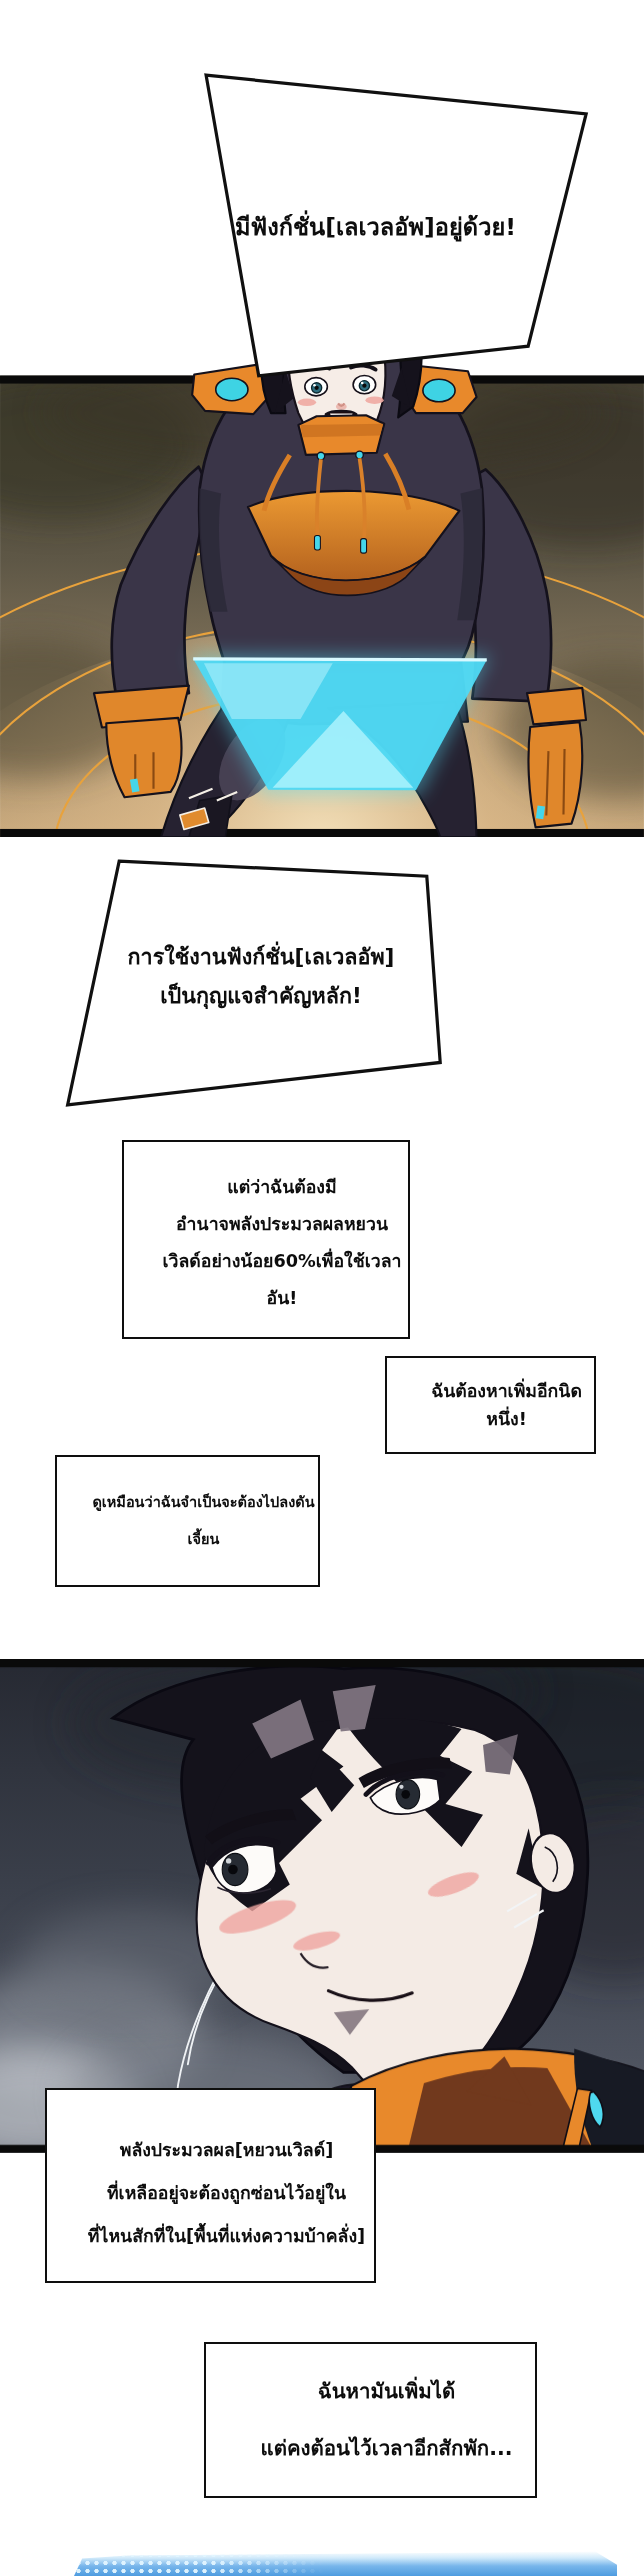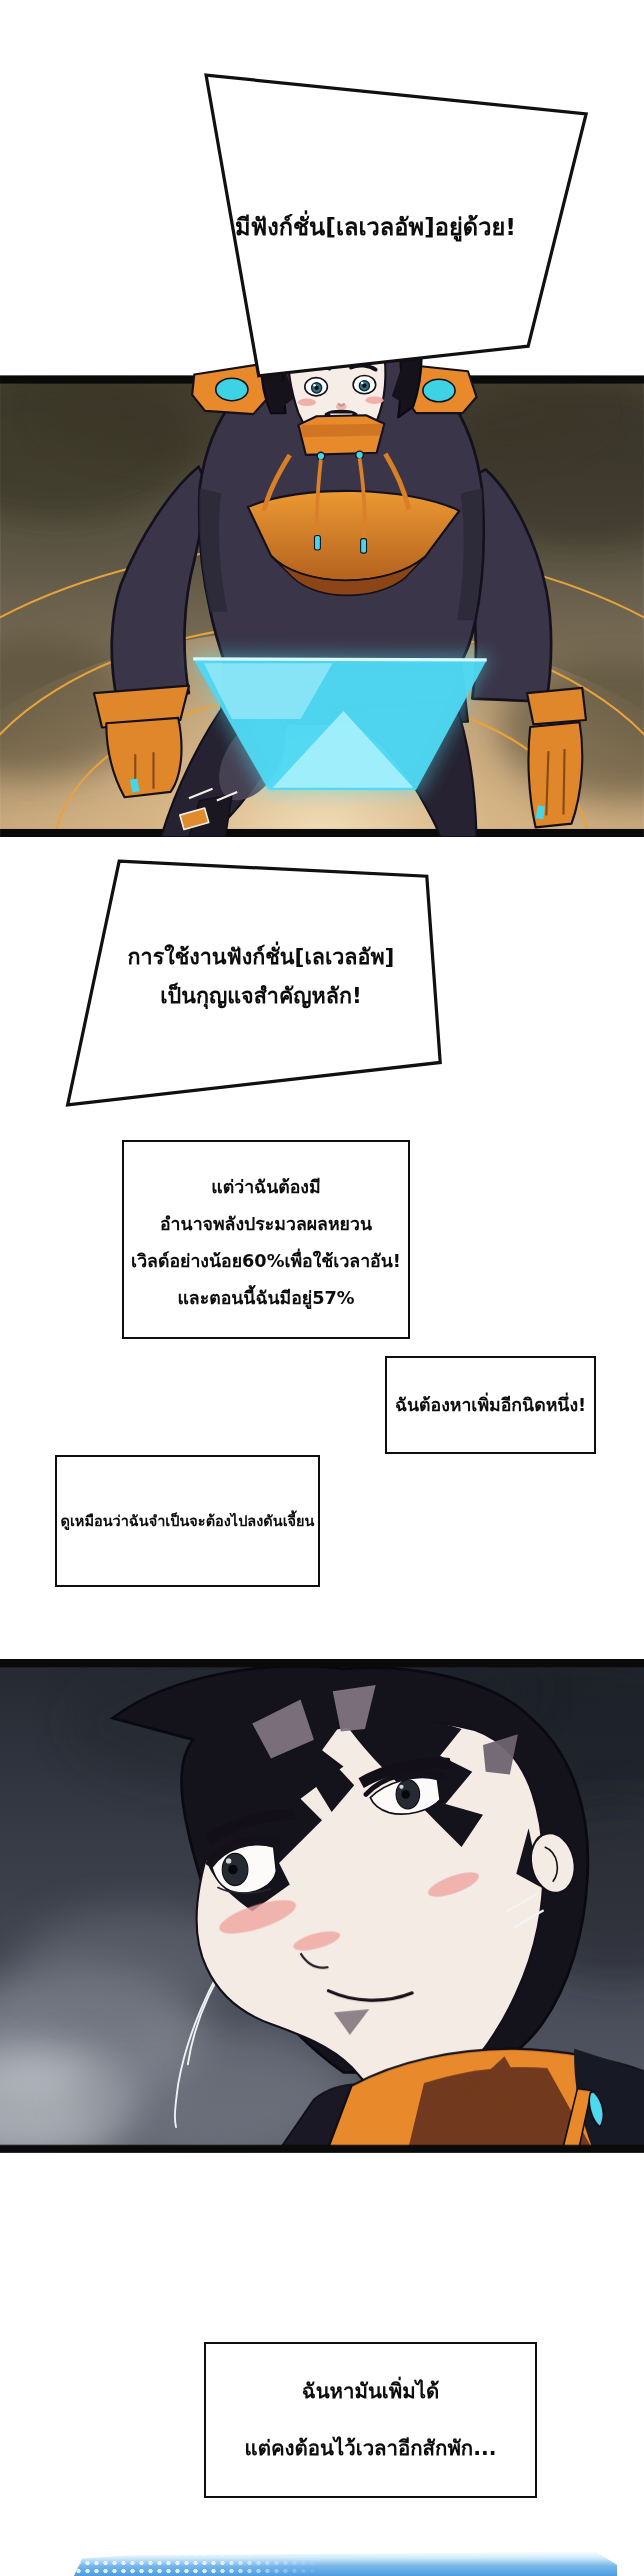--- a/index.html
+++ b/index.html
@@ -5,21 +5,21 @@
   html,body{margin:0;padding:0;background:#ffffff;}
   .page{position:relative;width:644px;height:2576px;background:#ffffff;overflow:hidden;
         font-family:"DejaVu Sans",sans-serif;color:#0d0d0d;}
   .abs{position:absolute;}
   svg{display:block;}
   
   .bubble-text{position:absolute;text-align:center;font-weight:700;color:#0d0d0d;}
   
   .txtbox{position:absolute;background:#ffffff;border:2.7px solid #0e0e0e;box-sizing:border-box;
           display:flex;flex-direction:column;align-items:center;text-align:center;
-          font-weight:700;color:#0d0d0d;}
+          font-weight:700;color:#0d0d0d;padding-left:32px;}
   .txtbox div{width:100%;}
   #box-requirement{left:122px;top:1140px;width:288px;height:199px;justify-content:flex-start;
                    padding-top:27px;font-size:17.7px;line-height:37px;}
   #box-need-more{left:353px;top:1356px;width:211px;height:98px;justify-content:center;font-size:17.7px;margin-left:32px;}
   #box-dungeon{left:55px;top:1455px;width:265px;height:132px;justify-content:center;
                font-size:14.5px;line-height:37px;}
   #box-hidden{left:45px;top:2088px;width:331px;height:195px;justify-content:flex-start;
               padding-top:39px;font-size:17.7px;line-height:43px;}
   #box-time{left:204px;top:2342px;width:333px;height:156px;justify-content:center;
             font-size:20.4px;line-height:57px;text-align:center;}
@@ -293,31 +293,35 @@
   </div>
   <div class="bubble-text" id="bubble2-text">
     <div>การใช้งานฟังก์ชั่น[เลเวลอัพ]</div>
     <div>เป็นกุญแจสำคัญหลัก!</div>
   </div>
 
   <div class="txtbox" id="box-requirement">
     <div>แต่ว่าฉันต้องมี</div>
     <div>อำนาจพลังประมวลผลหยวน</div>
     <div>เวิลด์อย่างน้อย60%เพื่อใช้เวลาอัน!</div>
-    <div>และตอนนี้ฉันมีอยู่57%</div>
   </div>
 
   <div class="txtbox" id="box-need-more">
     <div>ฉันต้องหาเพิ่มอีกนิดหนึ่ง!</div>
   </div>
 
   <div class="txtbox" id="box-dungeon">
     <div>ดูเหมือนว่าฉันจำเป็นจะต้องไปลงดันเจี้ยน</div>
   </div>
 
+  <div class="txtbox" id="box-hidden">
+    <div>พลังประมวลผล[หยวนเวิลด์]</div>
+    <div>ที่เหลืออยู่จะต้องถูกซ่อนไว้อยู่ใน</div>
+    <div>ที่ไหนสักที่ใน[พื้นที่แห่งความบ้าคลั่ง]</div>
+  </div>
 
   <div class="txtbox" id="box-time">
     <div>ฉันหามันเพิ่มได้</div>
     <div>แต่คงต้อนไว้เวลาอีกสักพัก...</div>
   </div>
 
   <div class="abs blue-band">
     <div class="dots"></div>
   </div>
 

